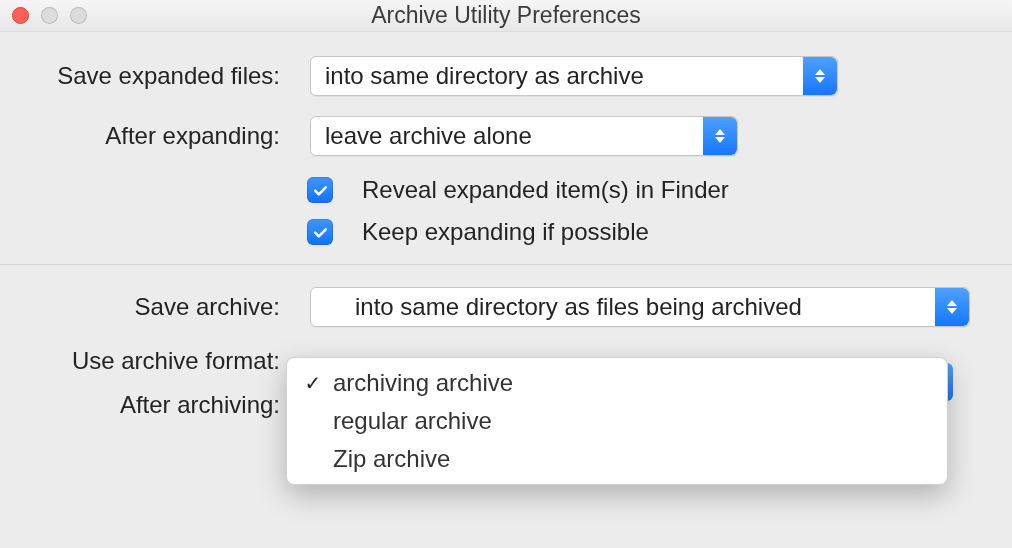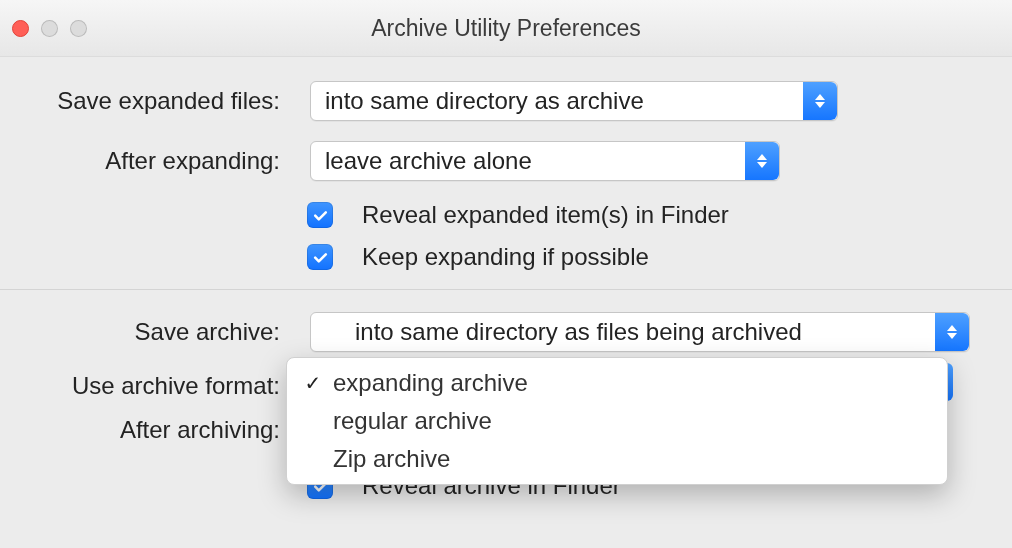--- a/index.html
+++ b/index.html
@@ -7,21 +7,21 @@
     width: 1012px;
     height: 548px;
     background: #ececec;
     font-family: -apple-system, "Helvetica Neue", Helvetica, Arial, sans-serif;
     font-size: 24px;
     color: #232323;
     overflow: hidden;
     position: relative;
   }
   .titlebar {
-    height: 57px;
+    height: 32px;
     display: flex;
     align-items: center;
     padding: 0 12px;
     border-bottom: 1px solid #dcdcdc;
     background: linear-gradient(#f6f6f6,#e7e7e7);
     position: relative;
   }
   .traffic-lights { display: flex; gap: 12px; align-items: center; }
   .tl {
     width: 17px; height: 17px; border-radius: 50%;
@@ -71,21 +71,21 @@
     align-items: center; justify-content: center;
     gap: 2px;
   }
   .arrows .tri-up {
     width:0;height:0;border-left:5px solid transparent;border-right:5px solid transparent;border-bottom:6px solid #fff;
   }
   .arrows .tri-down {
     width:0;height:0;border-left:5px solid transparent;border-right:5px solid transparent;border-top:6px solid #fff;
   }
   .dd-save-expanded { width: 528px; }
-  .dd-after-expanding { width: 470px; }
+  .dd-after-expanding { width: 428px; }
   .dd-save-archive { width: 660px; padding-left: 44px; }
   .checkbox-row {
     display:flex; align-items:center; gap:29px;
     margin-left: 307px; margin-bottom: 14px;
     font-size:24px;
   }
   .checkbox {
     width: 26px; height: 26px;
     border-radius: 6px;
     background: linear-gradient(#3f95ff,#1272ff);
@@ -218,21 +218,21 @@
 </div>
 
 <div class="arrows-stub">
   <div class="tri-up"></div>
     <div class="tri-down"></div>
 </div>
 
 <div class="dropdown-menu">
   <div class="menu-item">
     <span class="tick">✓</span>
-    <span>expanding archive</span>
+    <span>archiving archive</span>
   </div>
   <div class="menu-item">
     <span class="tick"></span>
     <span>regular archive</span>
   </div>
   <div class="menu-item">
     <span class="tick"></span>
     <span>Zip archive</span>
   </div>
 </div>

